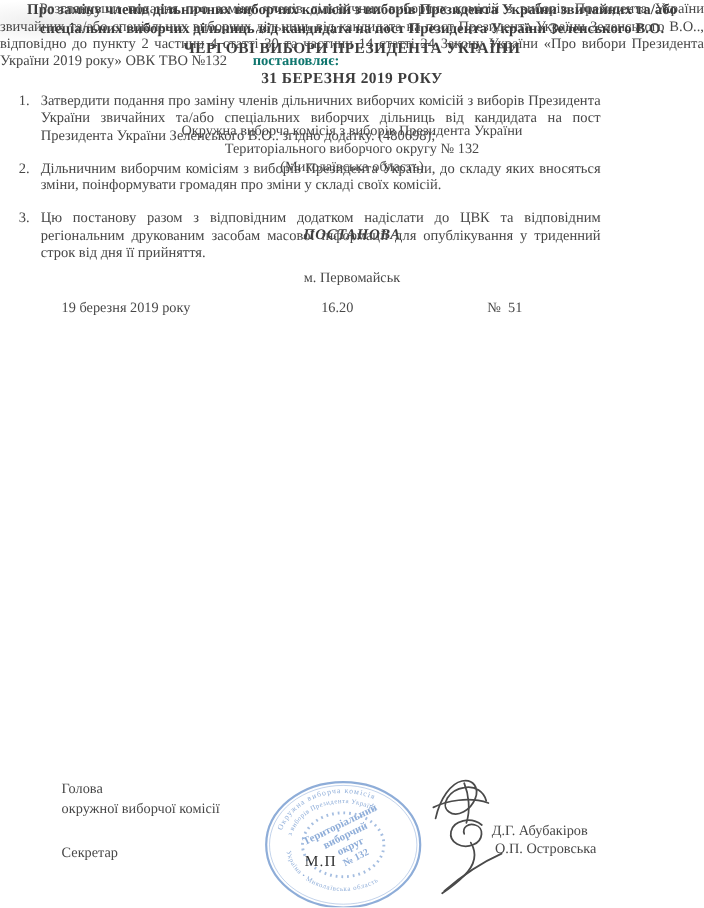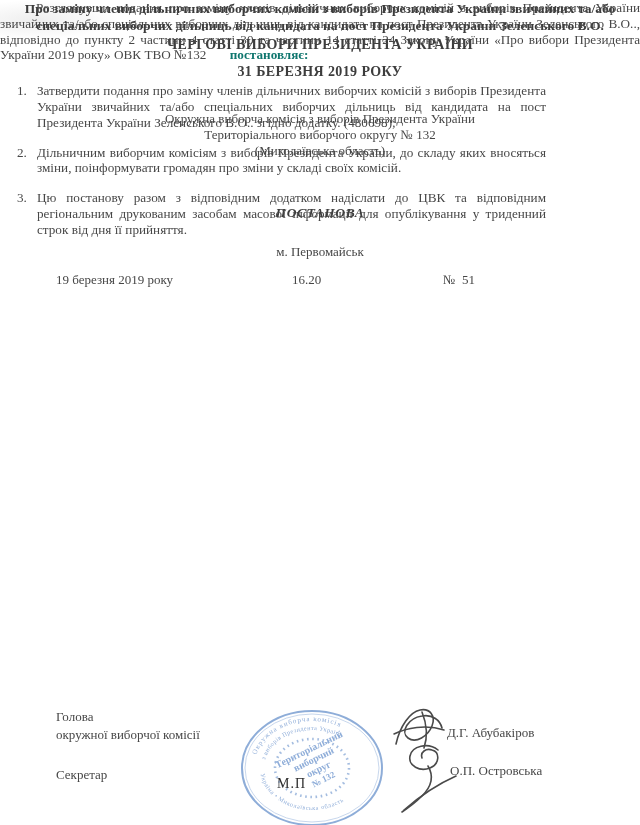--- a/index.html
+++ b/index.html
@@ -98,21 +98,21 @@
         <span class="num">3.</span>
         <span>Цю постанову разом з відповідним додатком надіслати до ЦВК та відповідним регіональним друкованим засобам масової інформації для опублікування у триденний строк від дня її прийняття.</span>
       </div>
     </div>
   </div>
 
   <div class="abs sig-label" style="top:709px;left:56px">Голова</div>
   <div class="abs sig-label" style="top:727px;left:56px">окружної виборчої комісії</div>
   <div class="abs sig-label" style="top:767px;left:56px">Секретар</div>
 
-  <div class="abs sig-name" style="top:725px;left:447px">Д.Г. Абубакіров</div>
+  <div class="abs sig-name" style="top:747px;left:447px">Д.Г. Абубакіров</div>
   <div class="abs sig-name" style="top:763px;left:450px">О.П. Островська</div>
 
   <svg class="abs" style="top:706px;left:392px" width="54" height="46" viewBox="0 0 54 46">
     <g fill="none" stroke="#4a4a4a" stroke-width="1.6" stroke-linecap="round">
       <path d="M4,38 C8,20 18,6 28,4 C38,2 44,10 40,20 C36,30 24,38 16,32 C8,26 16,12 30,10 C40,8 48,14 50,22"></path>
       <path d="M2,28 C14,22 34,18 52,24"></path>
       <path d="M30,6 C34,16 36,30 32,42"></path>
     </g>
   </svg>
   <svg class="abs" style="top:742px;left:398px" width="62" height="74" viewBox="0 0 62 74">

